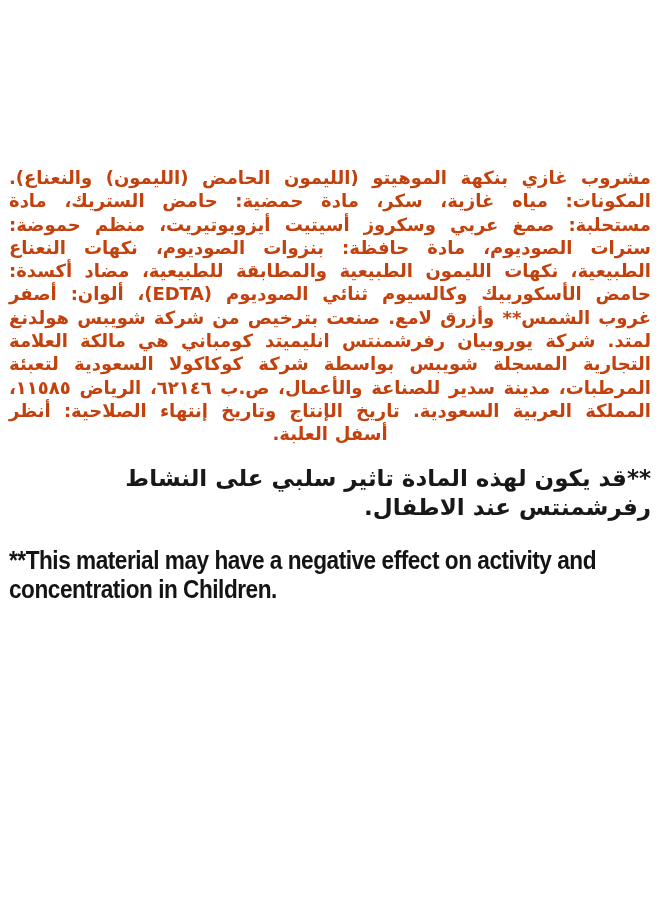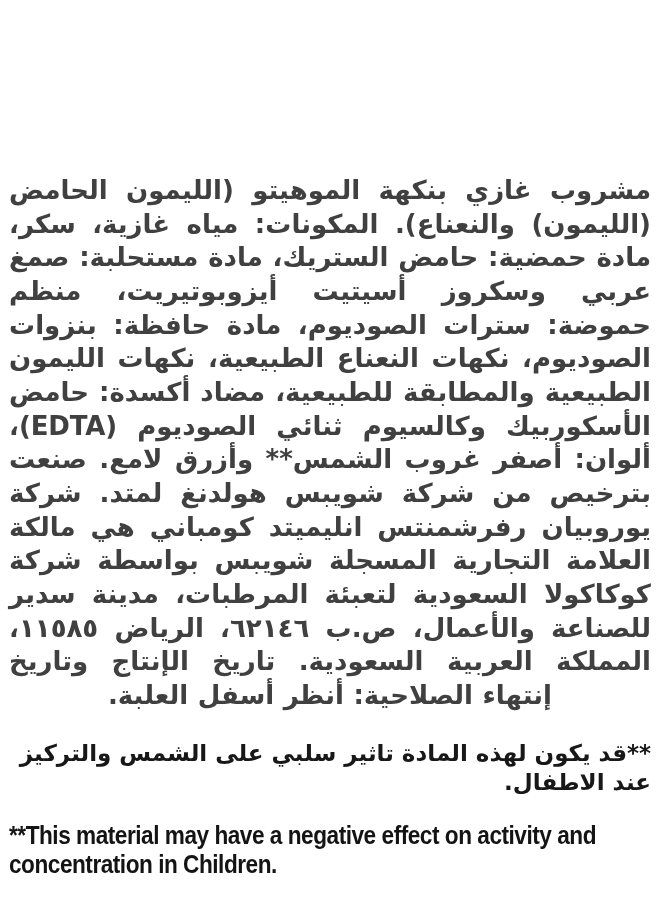--- a/index.html
+++ b/index.html
@@ -25,25 +25,25 @@
   }
 
   
   .arabic-block {
     direction: rtl;
     unicode-bidi: isolate;
     text-align: justify;
     text-align-last: center;
     font-family: "DejaVu Sans", "Liberation Sans", sans-serif;
     font-weight: 700;
-    font-size: 26px;
+    font-size: 18px;
     line-height: 1.295;
     letter-spacing: -0.2px;
     word-spacing: 0.5px;
-    color: #404040;
+    color: #c2410c;
     -webkit-font-smoothing: none;
   }
 
   
   .arabic-note {
     direction: rtl;
     unicode-bidi: isolate;
     text-align: right;
     text-align-last: right;
     font-family: "DejaVu Sans", "Liberation Sans", sans-serif;
@@ -71,17 +71,17 @@
     width: 115%;
   }
 </style>
 </head>
 <body>
 
 <div class="label-panel">
 
   <p class="arabic-block">مشروب غازي بنكهة الموهيتو (الليمون الحامض (الليمون) والنعناع). المكونات: مياه غازية، سكر، مادة حمضية: حامض الستريك، مادة مستحلبة: صمغ عربي وسكروز أسيتيت أيزوبوتيريت، منظم حموضة: سترات الصوديوم، مادة حافظة: بنزوات الصوديوم، نكهات النعناع الطبيعية، نكهات الليمون الطبيعية والمطابقة للطبيعية، مضاد أكسدة: حامض الأسكوربيك وكالسيوم ثنائي الصوديوم (EDTA)، ألوان: أصفر غروب الشمس** وأزرق لامع. صنعت بترخيص من شركة شويبس هولدنغ لمتد. شركة يوروبيان رفرشمنتس انليميتد كومباني هي مالكة العلامة التجارية المسجلة شويبس بواسطة شركة كوكاكولا السعودية لتعبئة المرطبات، مدينة سدير للصناعة والأعمال، ص.ب ٦٢١٤٦، الرياض ١١٥٨٥، المملكة العربية السعودية. تاريخ الإنتاج وتاريخ إنتهاء الصلاحية: أنظر أسفل العلبة.</p>
 
-  <p class="arabic-note">**قد يكون لهذه المادة تاثير سلبي على الشمس والتركيز عند الاطفال.</p>
+  <p class="arabic-note">**قد يكون لهذه المادة تاثير سلبي على النشاط رفرشمنتس عند الاطفال.</p>
 
   <p class="english-note">**This material may have a negative effect on activity and concentration in Children.</p>
 
 </div>
 
 </body></html>

